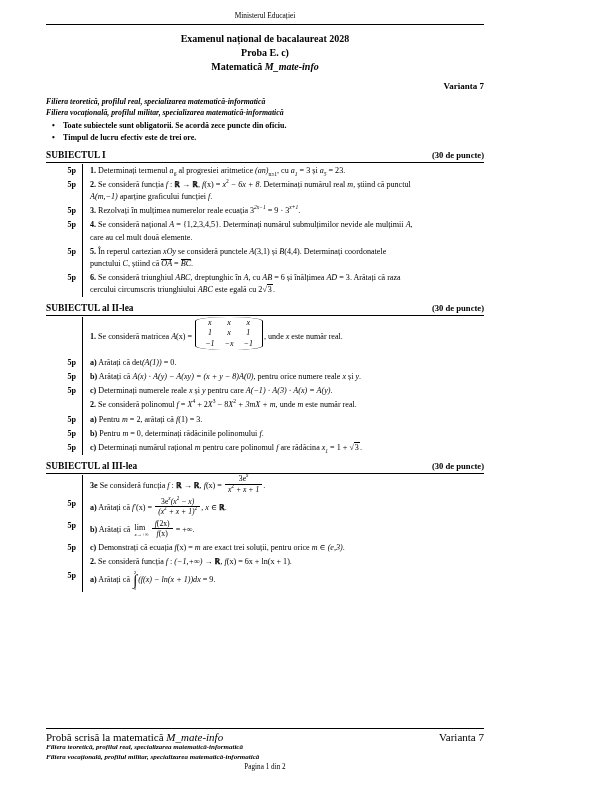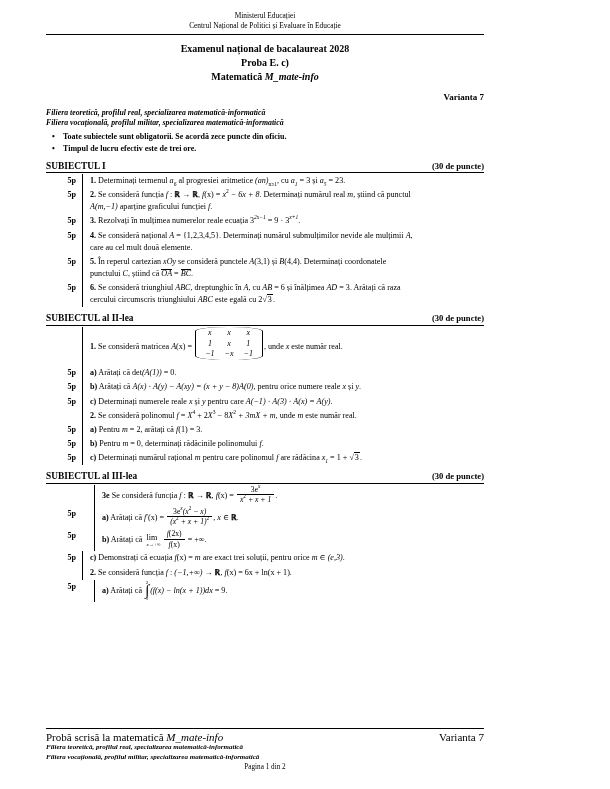--- a/index.html
+++ b/index.html
@@ -112,21 +112,21 @@
     font-weight: bold;
     box-sizing: border-box;
     padding-top: 1px;
   }
   .bcell {
     flex: 1;
     border-left: 1.1px solid #000;
     padding: 1px 0 1px 7px;
     box-sizing: border-box;
   }
-  .row.tall .bcell { padding-bottom: 1px; margin-left: 12px; }
+  .row.tall .bcell { padding-bottom: 1px; }
   .num { font-weight: bold; }
   .lbl { font-weight: bold; }
 
   
   .m {
     font-family: "Liberation Serif", "DejaVu Serif", serif;
     font-style: italic;
     white-space: nowrap;
   }
   .up { font-style: normal; }
@@ -258,21 +258,20 @@
     margin-top: 0px;
   }
 </style>
 </head>
 <body>
 
 <div class="page">
 
   <div>
     <div class="ministry">Ministerul Educației</div>
-    <div class="ministry">Centrul Național de Politici și Evaluare în Educație</div>
   </div>
   <hr class="hr-top">
 
   <div class="exam-title">
     <div>Examenul național de bacalaureat 2028</div>
     <div>Proba E. c)</div>
     <div><span>Matematică </span><span class="ital">M_mate-info</span></div>
   </div>
 
   <div class="varianta-top">Varianta 7</div>

